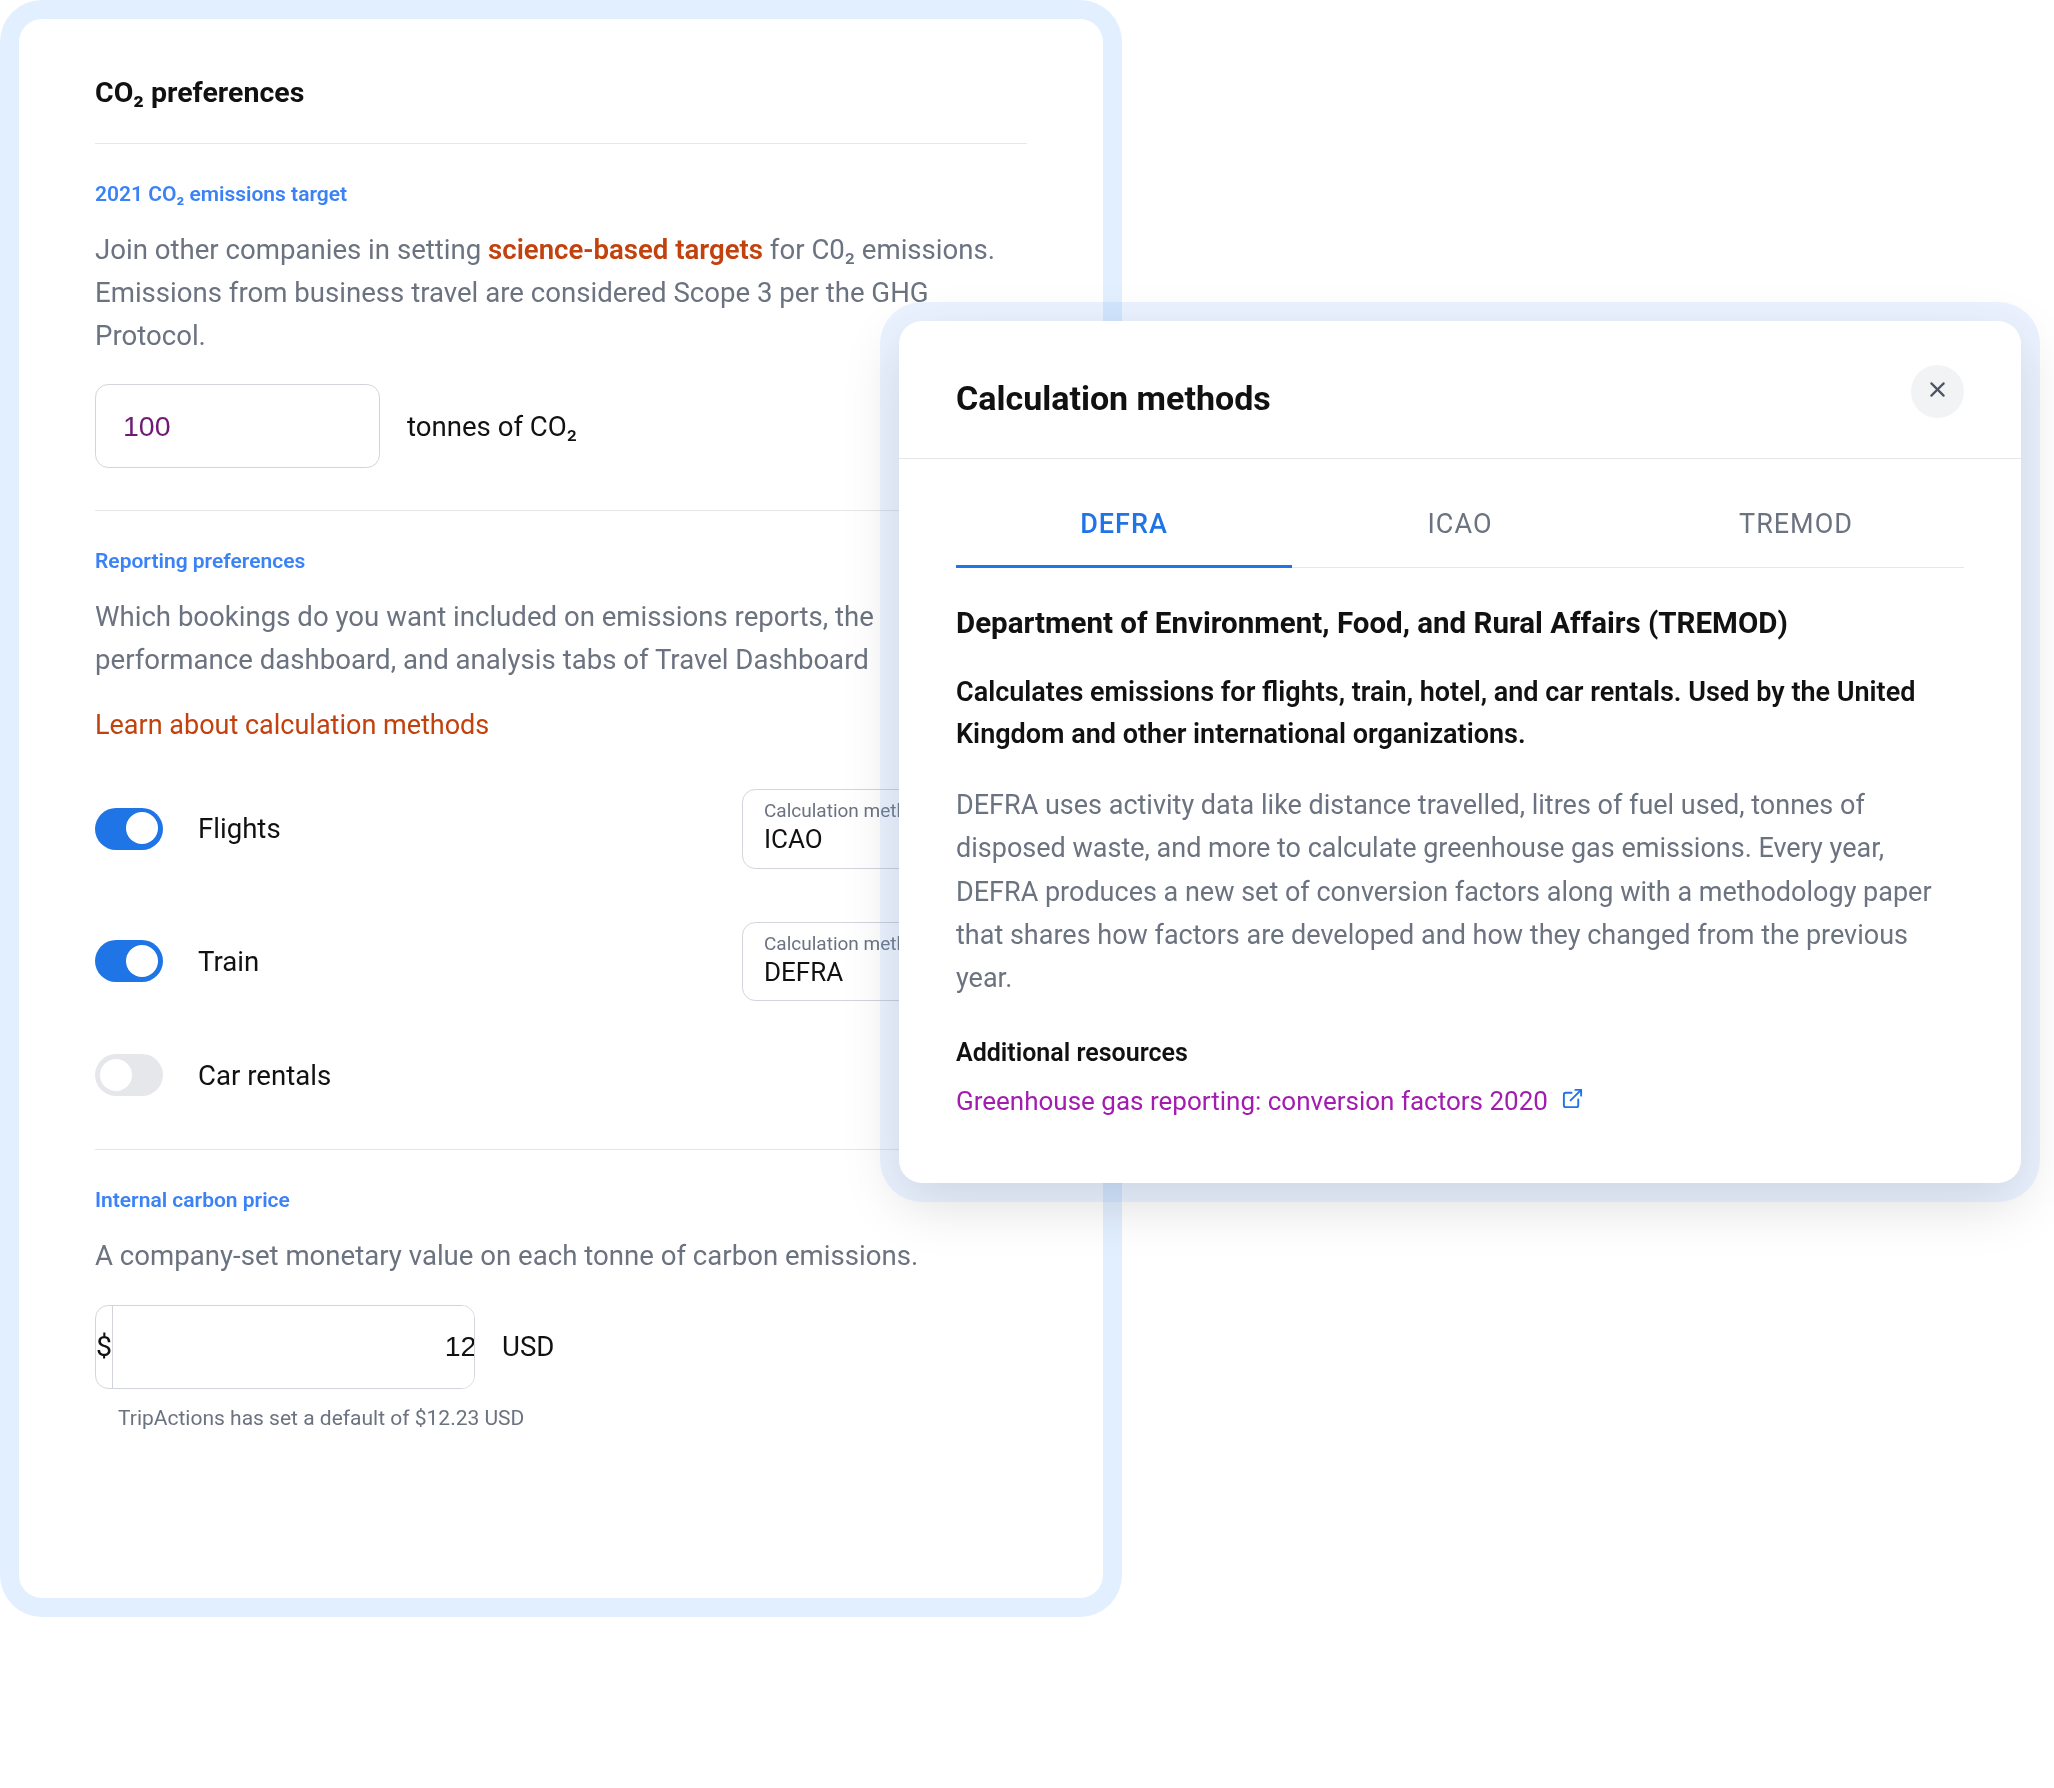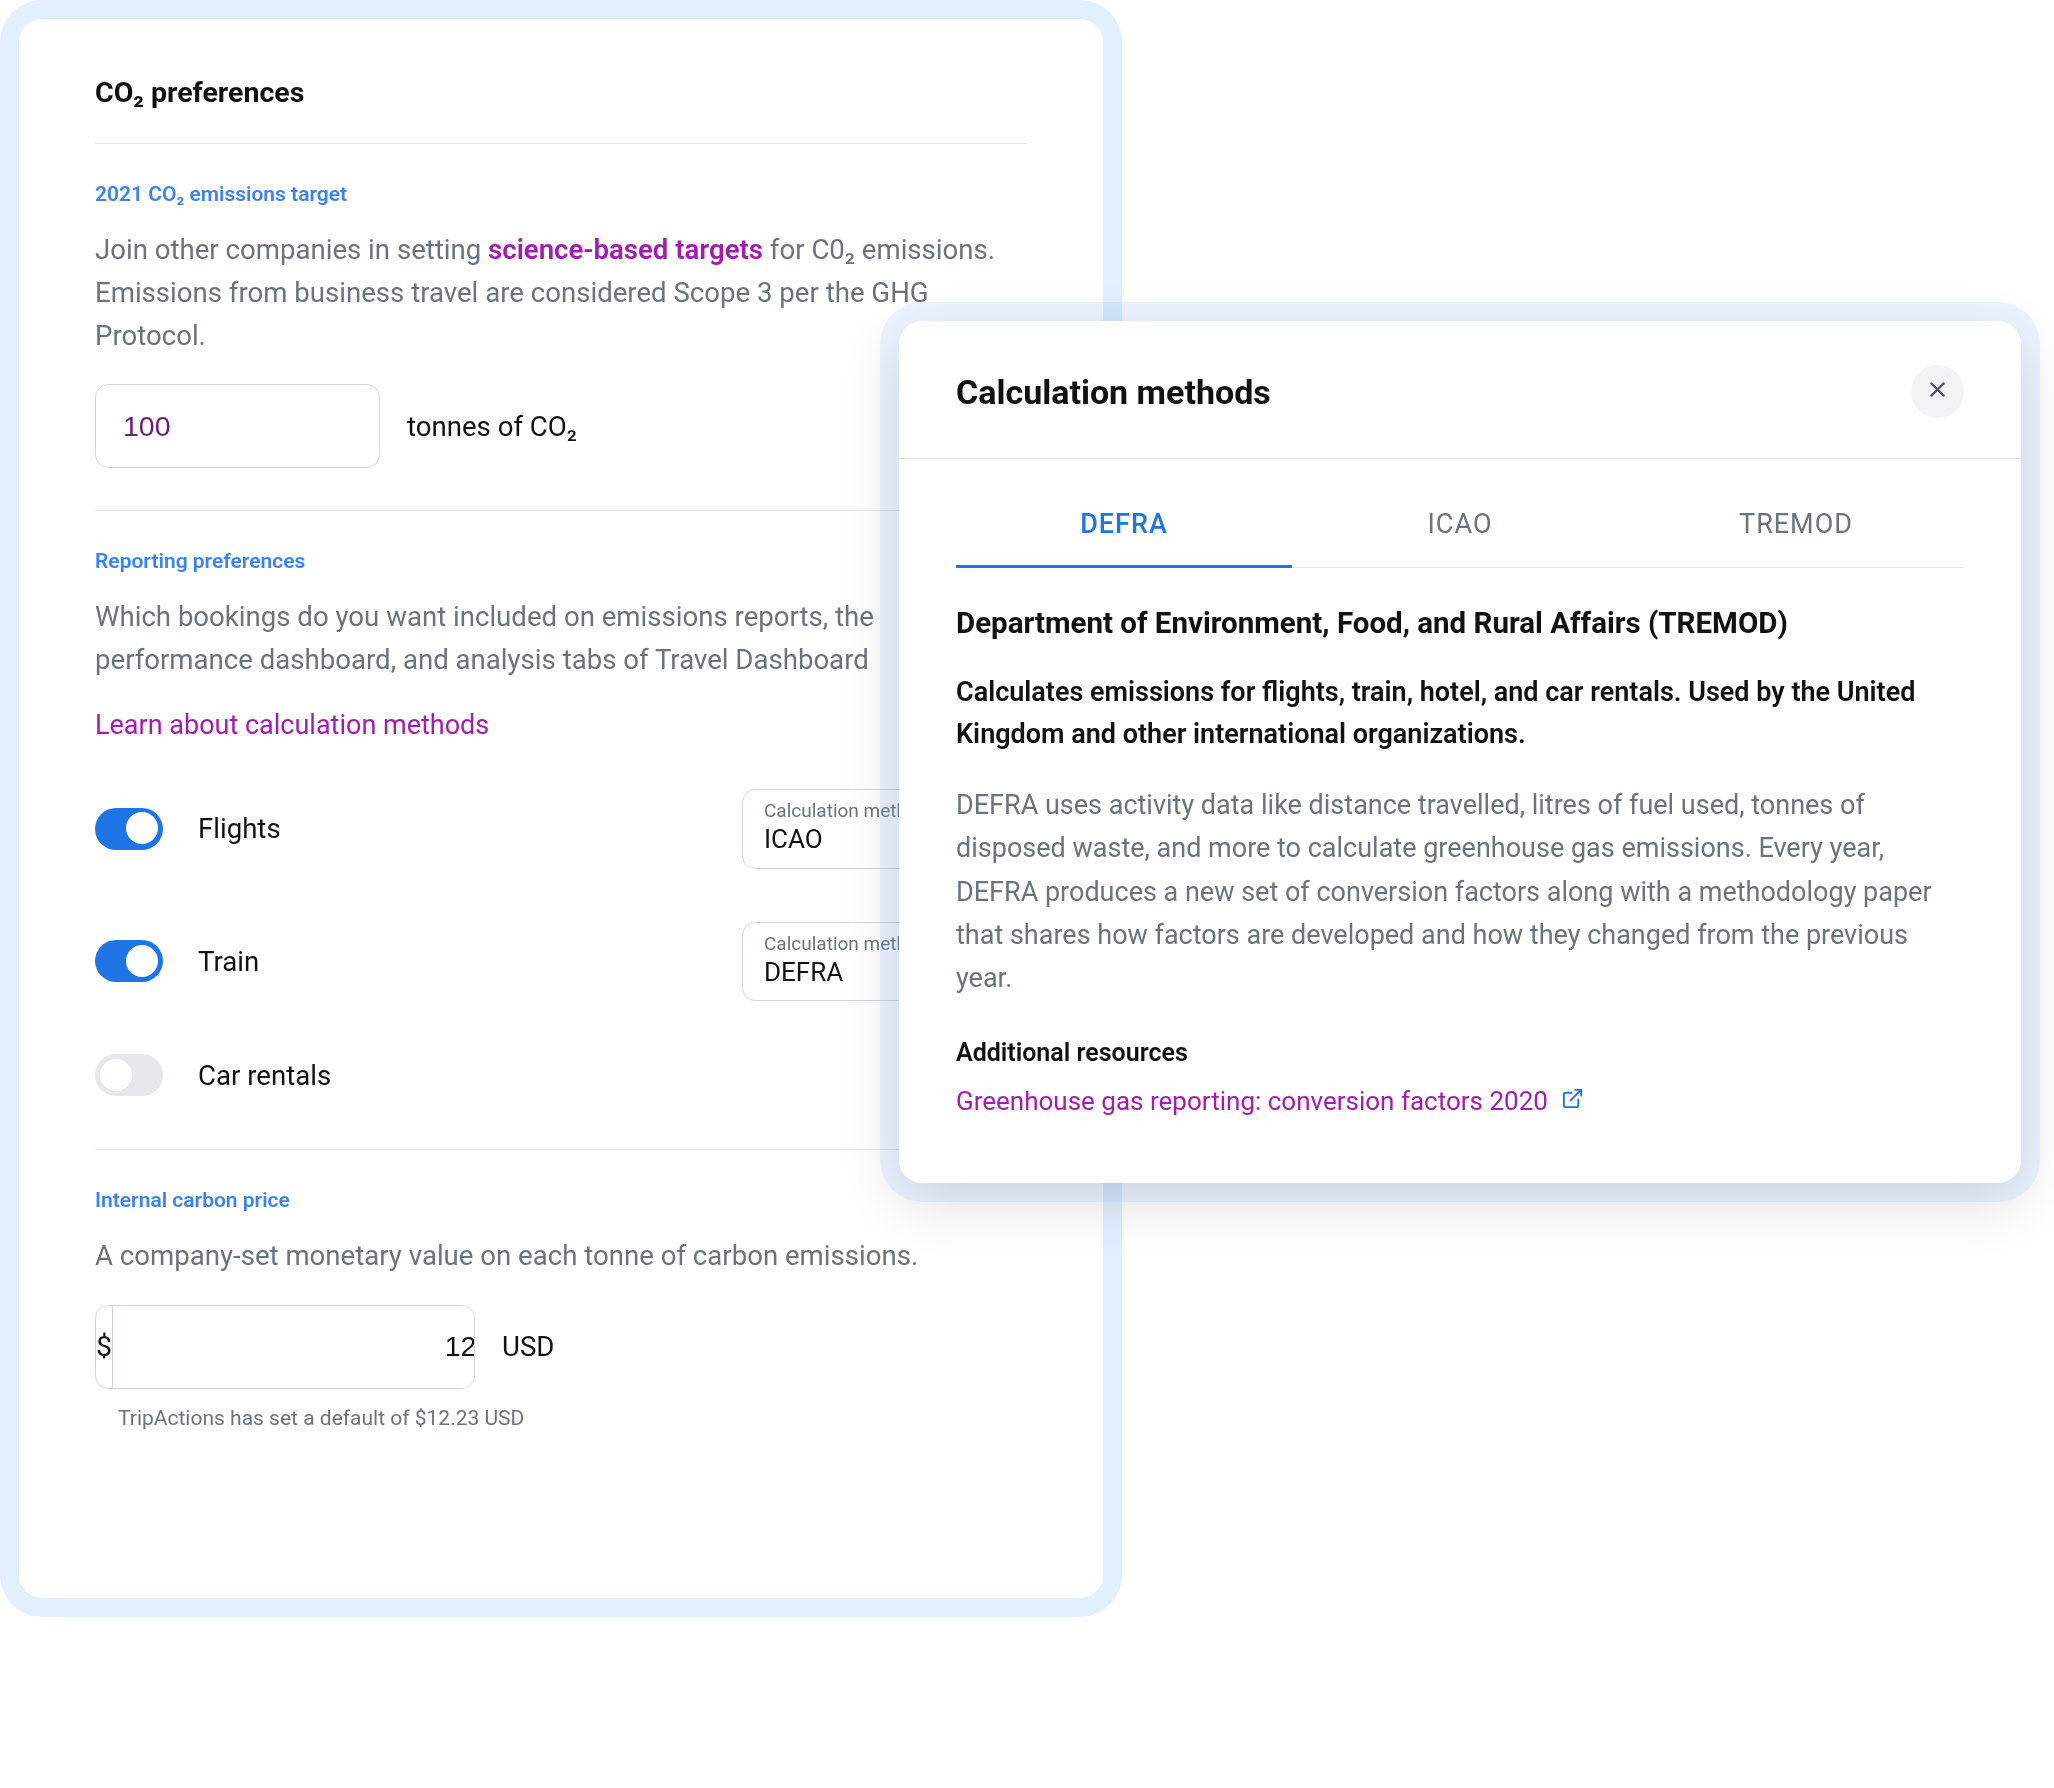--- a/index.html
+++ b/index.html
@@ -50,21 +50,21 @@
     color: #3b82f6;
     margin-bottom: 23px;
   }
   .body-text {
     font-size: 27.6px;
     color: #6b7280;
     line-height: 1.55;
     margin-bottom: 27px;
   }
   .link {
-    color: #a21caf;
+    color: #c2410c;
     text-decoration: none;
   }
   .link-bold { font-weight: 600; }
   .target-row {
     display: flex;
     align-items: center;
     gap: 27px;
     margin-bottom: 42px;
   }
   .target-input {
@@ -167,21 +167,21 @@
   }
   .hint {
     font-size: 21px;
     color: #6b7280;
     margin-left: 23px;
   }
 
   
   .modal-header {
     display: flex;
-    align-items: center;
+    align-items: flex-end;
     justify-content: space-between;
     padding: 44px 57px 40px 57px;
   }
   .modal-title {
     font-size: 34px;
     font-weight: 700;
     color: #111;
   }
   .close-btn {
     width: 53px;

